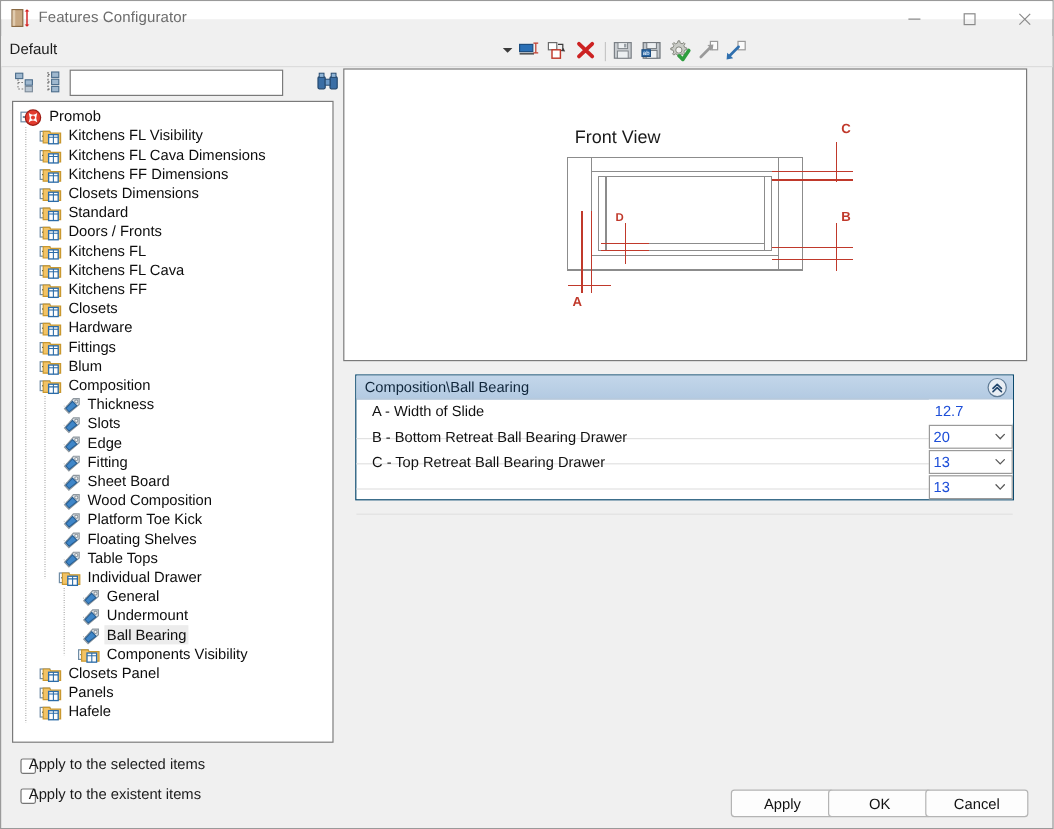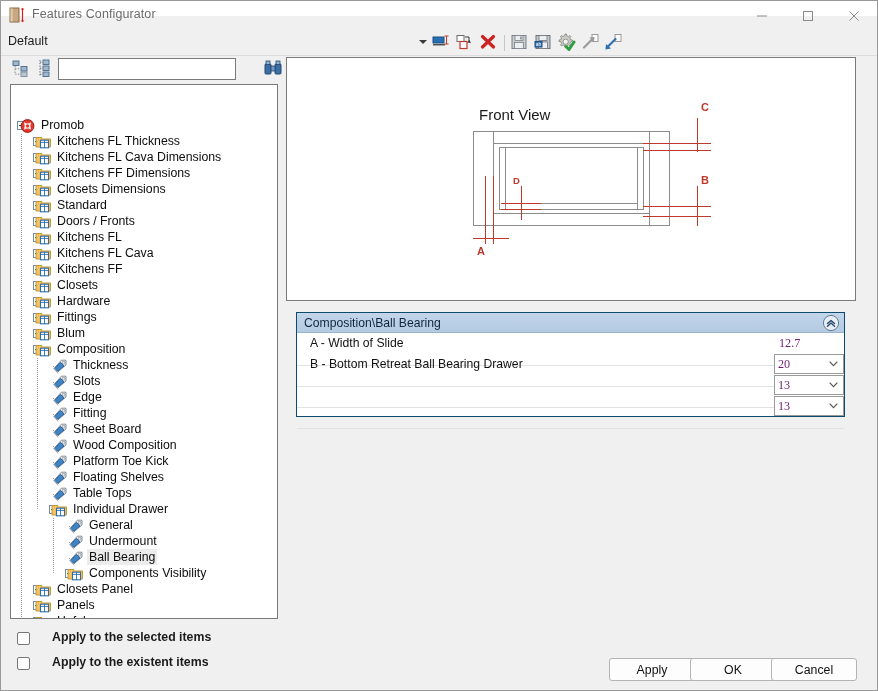--- a/index.html
+++ b/index.html
@@ -111,21 +111,21 @@
   }
 
   .tree-panel {
     position: absolute; left: 9px; top: 83px;
     width: 268px; height: 535px;
     background: #ffffff;
     border: 1px solid #7a7a7a;
     box-sizing: border-box;
     overflow: hidden;
   }
-  .tree-inner { position: relative; width: 100%; height: 100%; margin-top: 28px; }
+  .tree-inner { position: relative; width: 100%; height: 100%; }
 
   .tnode {
     position: absolute;
     height: 16px;
     line-height: 16px;
     white-space: nowrap;
     font-size: 12.3px;
     color: #0d0d0d;
   }
   .tnode .tlabel { position:absolute; left: 22px; top: -1px; padding: 0 2px; }
@@ -146,21 +146,21 @@
 
   
   .cbrow { position: absolute; left: 16px; height: 16px; font-size: 12.3px; color: #1b1b1b; }
   .cbbox {
     position: absolute; left: 0; top: 1px;
     width: 13px; height: 13px;
     border: 1px solid #767676;
     background: #fff; border-radius: 2px;
     box-sizing: border-box; cursor: default;
   }
-  .cbtxt { position: absolute; left: 35px; top: -1px; white-space: nowrap; font-weight: bold; }
+  .cbtxt { position: absolute; left: 7px; top: -1px; white-space: nowrap; }
 
   
   .preview {
     position: absolute; left: 285px; top: 56px;
     width: 570px; height: 244px;
     background: #ffffff;
     border: 1px solid #7a7a7a;
     box-sizing: border-box;
     overflow: hidden;
   }
@@ -206,21 +206,21 @@
   .pval {
     position: absolute; right: 0; top: 0;
     width: 70px; height: 20px;
     box-sizing: border-box;
     background: #fff;
   }
   .pval.plain { border: 0; }
   .pval.combo { border: 1px solid #9a9a9a; }
   .pval .vtext {
     position: absolute; left: 3px; top: 2px;
-    font-size: 12.2px; color: #701a75; font-family: Liberation Serif, serif;
+    font-size: 12.2px; color: #1d4ed8;
   }
   .pval.plain .vtext { left: 5px; top: 3px; }
   .combo-arrow { position: absolute; right: 5px; top: 6px; }
 
   
   .btn {
     position: absolute; top: 657px;
     width: 86px; height: 23px;
     background: #fdfdfd;
     border: 1px solid #b4b4b4;
@@ -385,21 +385,21 @@
         </div>
         <div class="tline-h" style="left:26px;top:29px;width:10px"></div>
         <div class="tnode" style="left:22px;top:21px">
           <span class="tw plus"></span>
           <span class="ticon"><svg width="17" height="16" viewBox="0 0 17 16">
               <path d="M1 3.5 L6.2 3.5 L7.4 5 L15.5 5 L15.5 13 L1 13 Z" fill="#f2c366" stroke="#c9982f" stroke-width="1"></path>
               <rect x="5.5" y="6.2" width="8" height="7.6" fill="#fdfdfd" stroke="#2c6ca8" stroke-width="1.1"></rect>
               <line x1="5.5" y1="8.4" x2="13.5" y2="8.4" stroke="#2c6ca8" stroke-width=".9"></line>
               <line x1="9.5" y1="6.2" x2="9.5" y2="13.8" stroke="#2c6ca8" stroke-width=".9"></line>
             </svg></span>
-          <span class="tlabel">Kitchens FL Thickness</span>
+          <span class="tlabel">Kitchens FL Visibility</span>
         </div>
         <div class="tline-h" style="left:26px;top:45px;width:10px"></div>
         <div class="tnode" style="left:22px;top:37px">
           <span class="tw plus"></span>
           <span class="ticon"><svg width="17" height="16" viewBox="0 0 17 16">
               <path d="M1 3.5 L6.2 3.5 L7.4 5 L15.5 5 L15.5 13 L1 13 Z" fill="#f2c366" stroke="#c9982f" stroke-width="1"></path>
               <rect x="5.5" y="6.2" width="8" height="7.6" fill="#fdfdfd" stroke="#2c6ca8" stroke-width="1.1"></rect>
               <line x1="5.5" y1="8.4" x2="13.5" y2="8.4" stroke="#2c6ca8" stroke-width=".9"></line>
               <line x1="9.5" y1="6.2" x2="9.5" y2="13.8" stroke="#2c6ca8" stroke-width=".9"></line>
             </svg></span>
@@ -785,20 +785,21 @@
         <div class="prow" style="top:41px">
           <span class="plabel">B - Bottom Retreat Ball Bearing Drawer</span>
           <span class="pval combo">
             <span class="vtext">20</span>
             <svg class="combo-arrow" width="9" height="6" viewBox="0 0 9 6">
               <path d="M1 1 L4.5 4.6 L8 1" fill="none" stroke="#5a5a5a" stroke-width="1.1" stroke-linecap="round"></path>
             </svg>
           </span>
         </div>
         <div class="prow" style="top:62px">
+          <span class="plabel">C - Top Retreat Ball Bearing Drawer</span>
           <span class="pval combo">
             <span class="vtext">13</span>
             <svg class="combo-arrow" width="9" height="6" viewBox="0 0 9 6">
               <path d="M1 1 L4.5 4.6 L8 1" fill="none" stroke="#5a5a5a" stroke-width="1.1" stroke-linecap="round"></path>
             </svg>
           </span>
         </div>
         <div class="prow" style="top:83px">
           <span class="pval combo">
             <span class="vtext">13</span>

